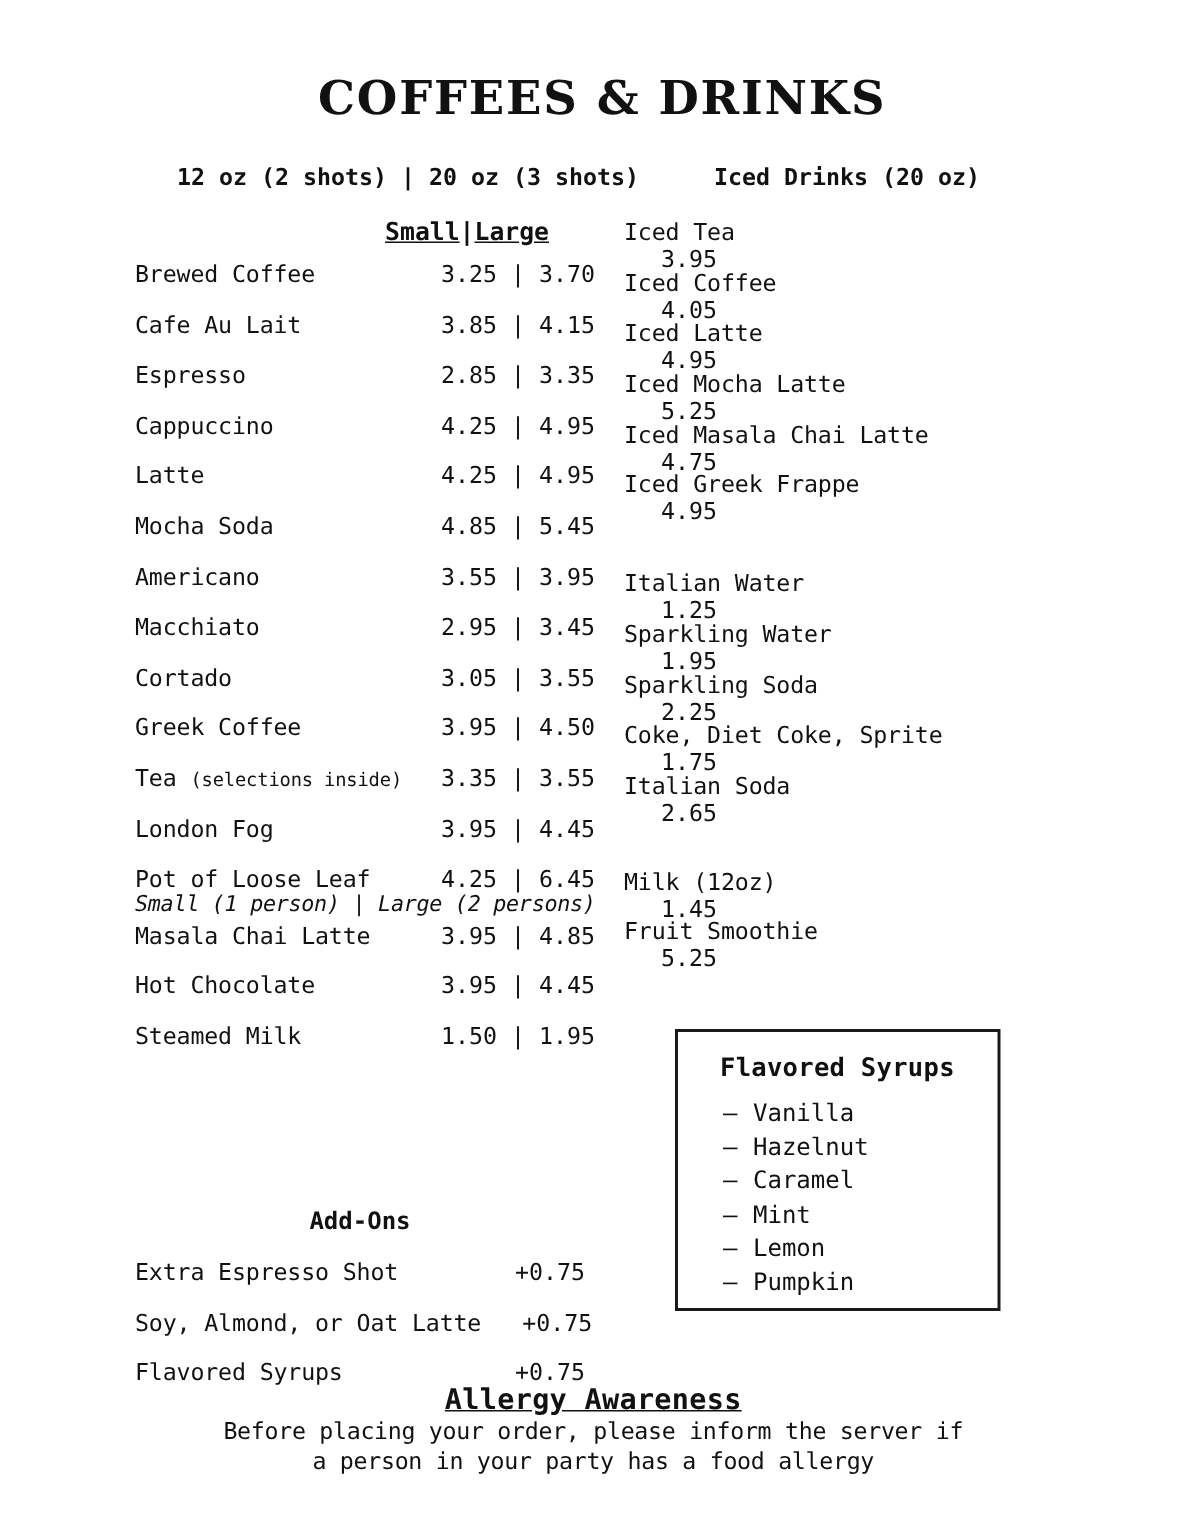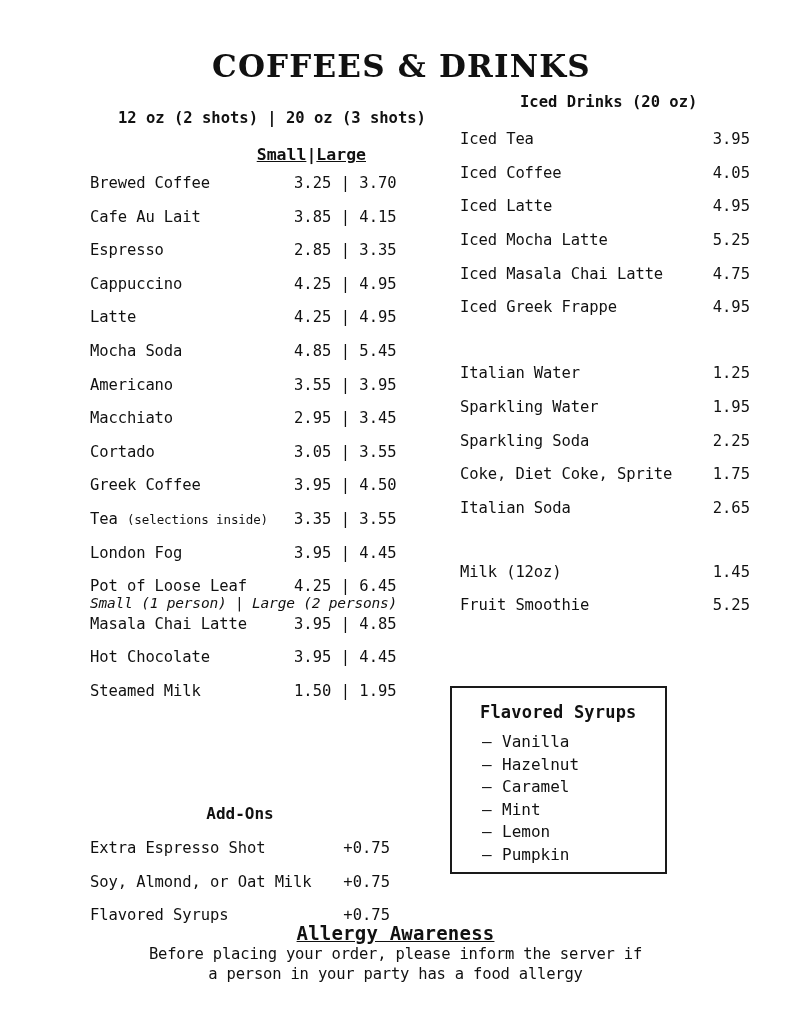--- a/index.html
+++ b/index.html
@@ -40,23 +40,22 @@
   
   .col-left {
     position: absolute;
     left: 90px;
     top: 108px;
     width: 300px;
   }
   .col-right {
     position: absolute;
     left: 416px;
-    top: 92px;
+    top: 108px;
     width: 290px;
-    margin-left: 44px;
   }
 
   
   .col-head {
     font-weight: bold;
     font-size: 15.5px;
     white-space: nowrap;
     margin-bottom: 0;
     line-height: 20px;
   }
@@ -98,20 +97,21 @@
     flex: 0 0 auto;
     white-space: nowrap;
     text-align: right;
   }
 
   .col-left .row .pr {
     width: 96px;
   }
   .col-right .row {
     height: 33.7px;
+    flex-direction: column;
   }
   .col-right .row .pr {
     width: 62px;
     text-align: right;
   }
 
   .small-note {
     font-size: 12.5px;
   }
 
@@ -280,21 +280,21 @@
     </div>
   </div>
 
   <div class="addons">
     <div class="addons-head">Add-Ons</div>
     <div class="row">
       <span class="nm">Extra Espresso Shot</span>
       <span class="pr">+0.75</span>
     </div>
     <div class="row">
-      <span class="nm">Soy, Almond, or Oat Milk</span>
+      <span class="nm">Soy, Almond, or Oat Latte</span>
       <span class="pr">+0.75</span>
     </div>
     <div class="row">
       <span class="nm">Flavored Syrups</span>
       <span class="pr">+0.75</span>
     </div>
   </div>
 
   <div class="col-right">
     <div class="col-head right-head">Iced Drinks (20 oz)</div>

